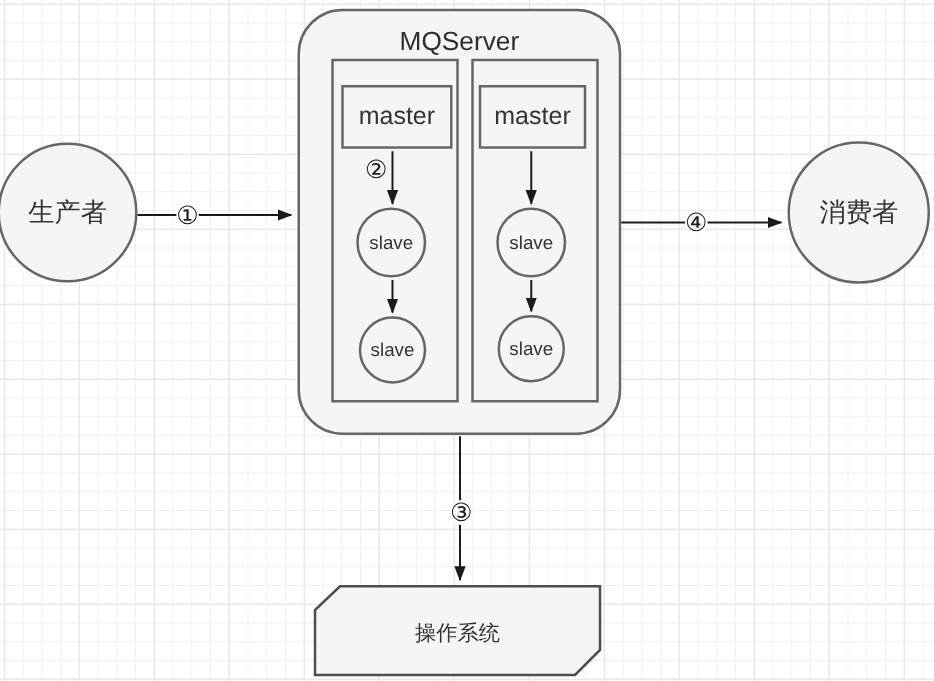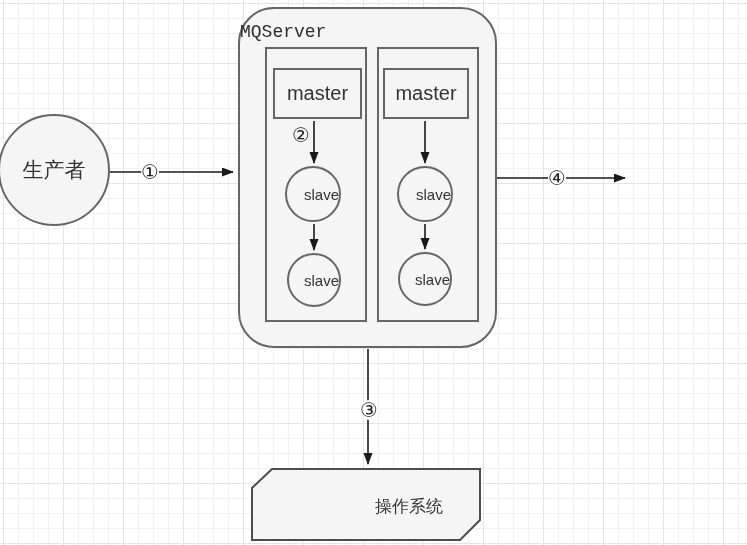--- a/index.html
+++ b/index.html
@@ -13,43 +13,46 @@
       linear-gradient(#f1f1f1 1px, transparent 1px),
       linear-gradient(90deg,#f1f1f1 1px, transparent 1px);
     background-size:60px 60px,60px 60px,15px 15px,15px 15px;
     background-position:3px 3px,3px 3px,3px 3px,3px 3px;
   }
   .node{position:absolute;box-sizing:border-box;background:#f5f5f5;border:2px solid #666666;
         display:flex;align-items:center;justify-content:center;color:#333;z-index:1;}
   .ellipse{border-radius:50%;}
   .cn{font-size:21px;}
   .container{border-radius:36px;display:block;}
-  .container-title{position:absolute;top:13px;left:0;width:100%;
-        font-size:18px;color:#2d2d2d;font-family:Liberation Mono, monospace;}
+  .container-title{position:absolute;top:13px;left:0;width:100%;text-align:center;
+        font-size:21px;color:#2d2d2d;}
   .column{position:absolute;box-sizing:border-box;background:#f5f5f5;border:2px solid #666666;z-index:2;}
   .master{font-size:20px;z-index:3;}
-  .slave{font-size:15px;z-index:3;justify-content:flex-end;}
+  .slave{font-size:15px;z-index:3;}
   .arrows{position:absolute;left:0;top:0;z-index:4;pointer-events:none;}
   .step{position:absolute;z-index:5;transform:translate(-50%,-50%);
         font-family:"DejaVu Sans",sans-serif;font-size:20px;line-height:20px;color:#222;
         border-radius:50%;}
   .step.masked{background:#ffffff;}
   .os-label{position:absolute;z-index:5;text-align:center;color:#333;font-size:17px;}
   .watermark{position:absolute;z-index:6;font-size:33px;letter-spacing:1px;color:#c6c6c6;
         white-space:nowrap;pointer-events:none;}
 </style>
 </head>
 <body>
 
 <div class="canvas">
 
   <div class="node ellipse" style="left:-2px;top:114px;width:112px;height:112px;">
     <span class="cn">生产者</span>
   </div>
 
+  <div class="node ellipse" style="left:630px;top:113px;width:114px;height:114px;">
+    <span class="cn">消费者</span>
+  </div>
 
   <div class="node container" style="left:238px;top:7px;width:259px;height:341px;">
     <div class="container-title">MQServer</div>
   </div>
 
   <div class="column" style="left:265px;top:47px;width:102px;height:275px;"></div>
   <div class="column" style="left:377px;top:47px;width:102px;height:275px;"></div>
 
   <div class="node master" style="left:273px;top:68px;width:89px;height:51px;">
     <span>master</span>
@@ -81,21 +84,21 @@
     <path d="M272,469 L480,469 L480,520 L460,540 L252,540 L252,488 Z" fill="#f5f5f5" stroke="#4d4d4d" stroke-width="2"></path>
     <line x1="110" y1="172" x2="233" y2="172" stroke="#1a1a1a" stroke-width="1.6" marker-end="url(#ah)"></line>
     <line x1="497" y1="178" x2="625" y2="178" stroke="#1a1a1a" stroke-width="1.6" marker-end="url(#ah)"></line>
     <line x1="314" y1="121" x2="314" y2="163" stroke="#1a1a1a" stroke-width="1.6" marker-end="url(#ah)"></line>
     <line x1="425" y1="121" x2="425" y2="163" stroke="#1a1a1a" stroke-width="1.6" marker-end="url(#ah)"></line>
     <line x1="314" y1="224" x2="314" y2="250" stroke="#1a1a1a" stroke-width="1.6" marker-end="url(#ah)"></line>
     <line x1="425" y1="224" x2="425" y2="249" stroke="#1a1a1a" stroke-width="1.6" marker-end="url(#ah)"></line>
     <line x1="368" y1="349" x2="368" y2="464" stroke="#1a1a1a" stroke-width="1.6" marker-end="url(#ah)"></line>
   </svg>
 
-  <div class="os-label" style="left:252px;top:495px;width:228px;padding-left:43px;">操作系统</div>
+  <div class="os-label" style="left:252px;top:495px;width:228px;">操作系统</div>
 
   <span class="step masked" style="left:150px;top:172px;">①</span>
   <span class="step" style="left:301px;top:135px;">②</span>
   <span class="step masked" style="left:369px;top:410px;">③</span>
   <span class="step masked" style="left:557px;top:178px;">④</span>
 
 
 </div>
 
 </body></html>

